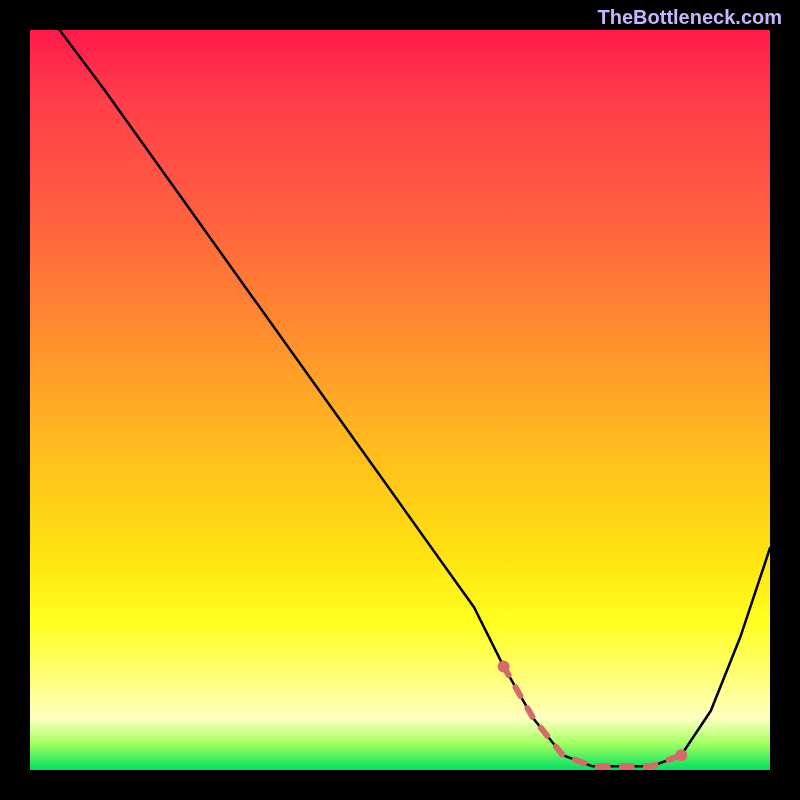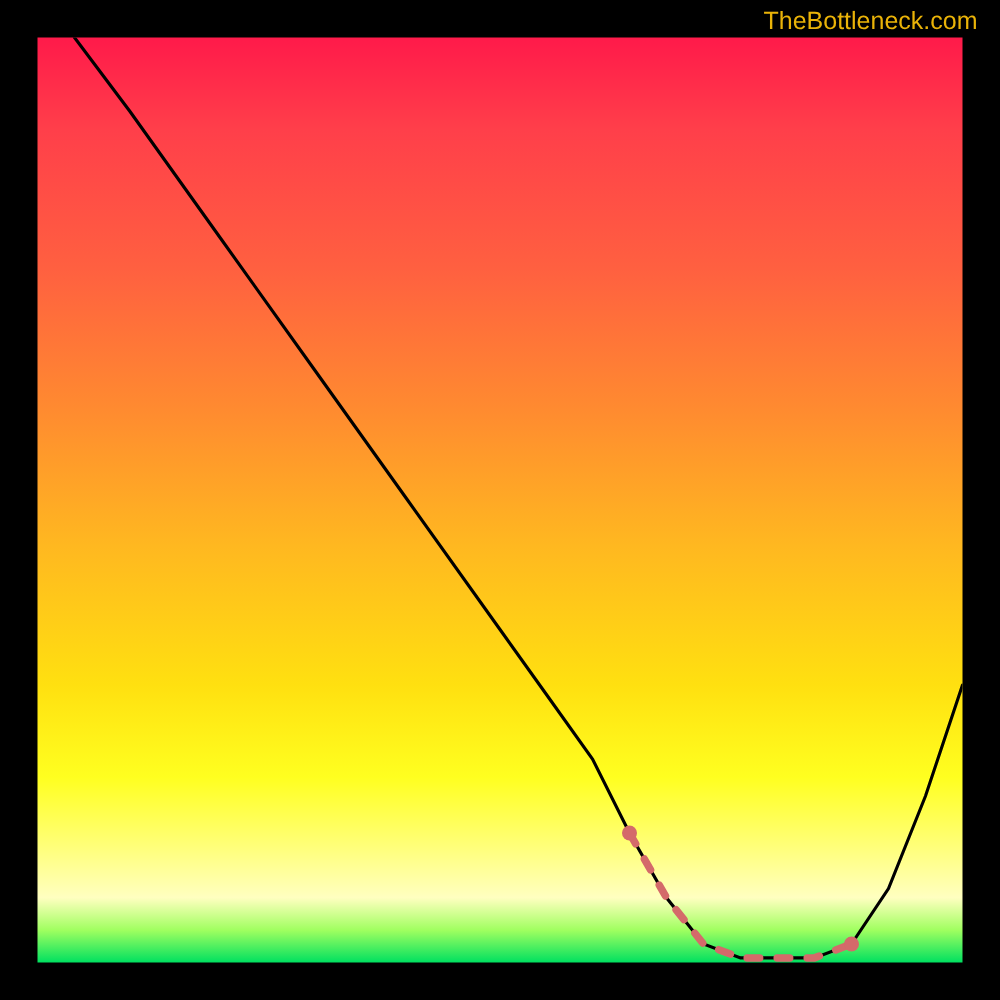--- a/index.html
+++ b/index.html
@@ -7,24 +7,24 @@
   .container {
     width: 800px;
     height: 800px;
     background: #000;
     position: relative;
   }
   .watermark {
     position: absolute;
     top: 6px;
     right: 18px;
-    color: #eab308;
+    color: #c4b5fd;
     font-family: Arial, sans-serif;
     font-size: 20px;
-    font-weight: normal;
+    font-weight: bold;
   }
   .plot-area {
     position: absolute;
     left: 30px;
     top: 30px;
     width: 740px;
     height: 740px;
     background: linear-gradient(to bottom,
       #ff1a4a 0%,
       #ff3f4a 10%,

